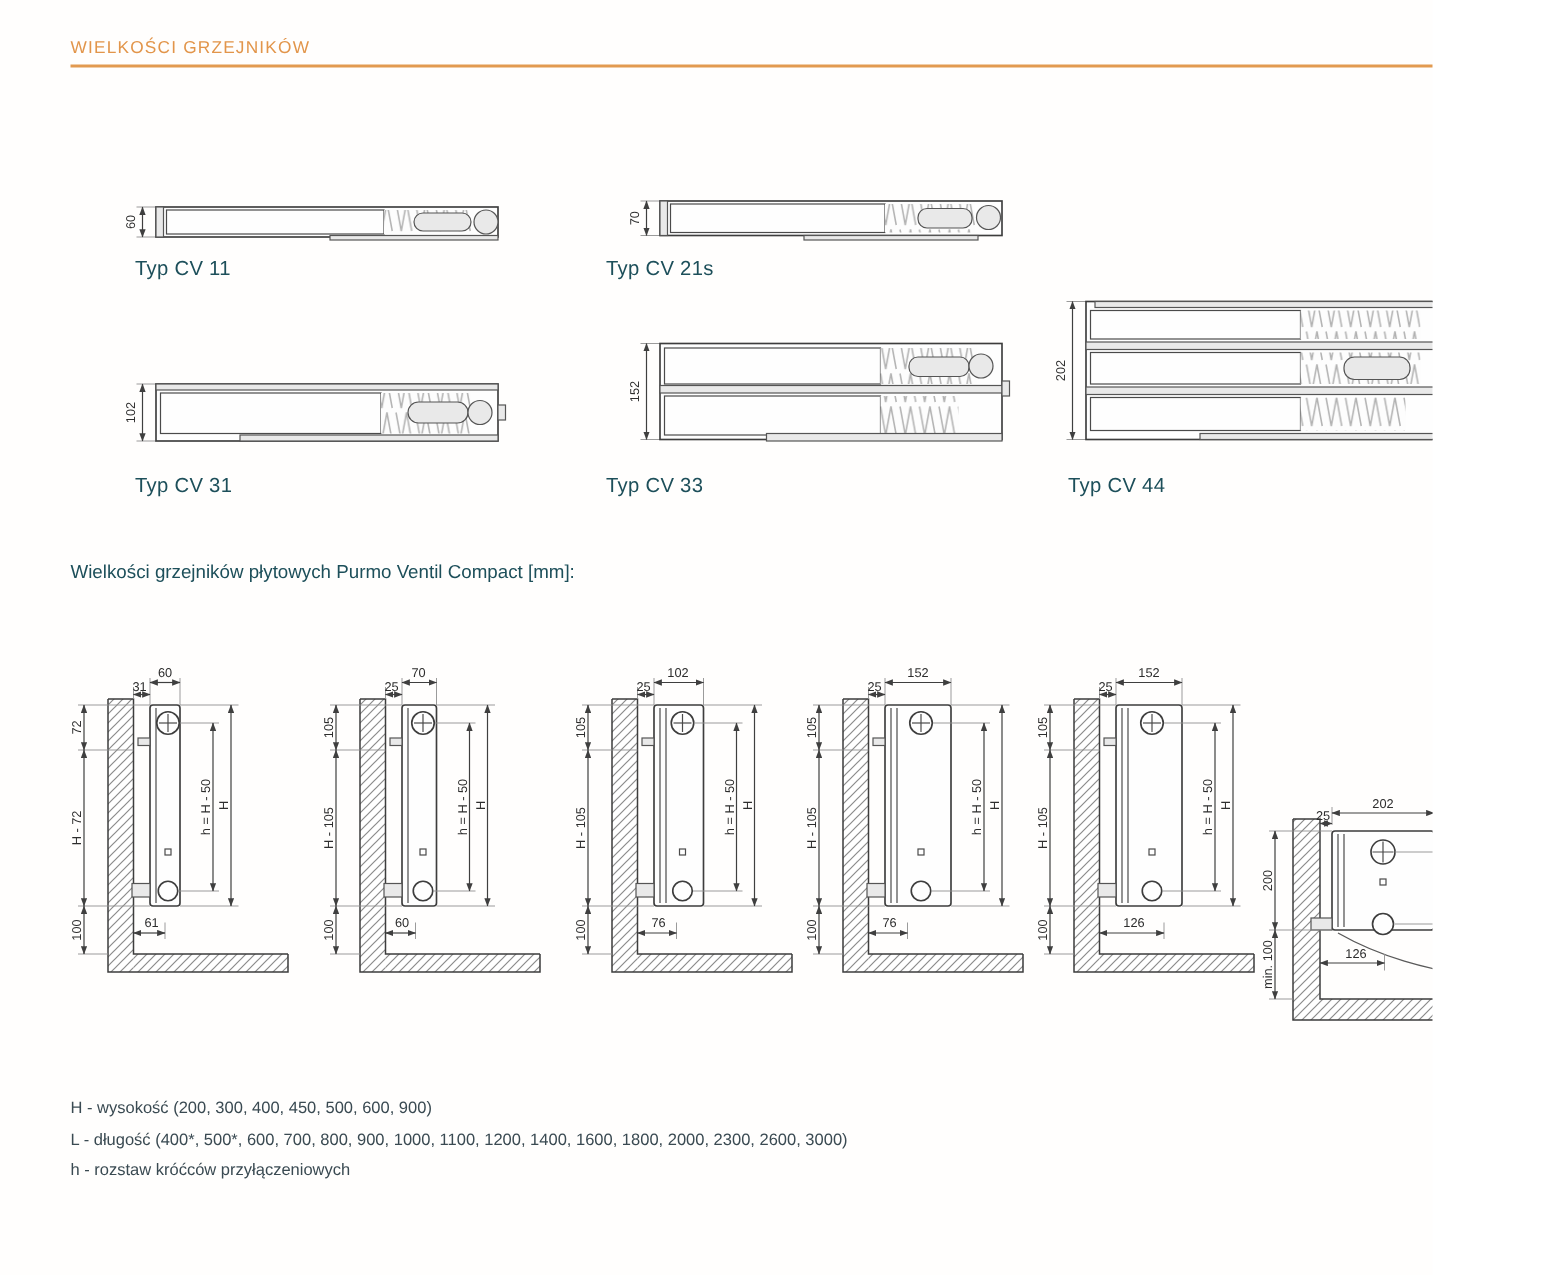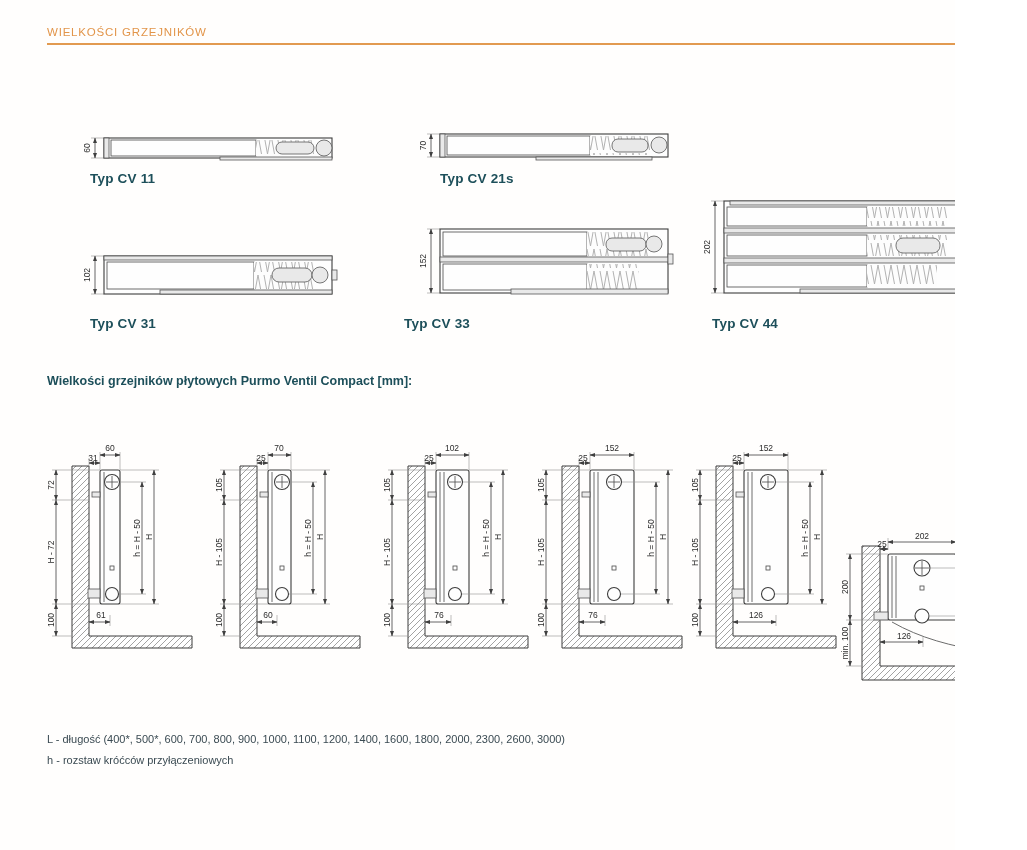--- a/index.html
+++ b/index.html
@@ -1,22 +1,22 @@
 <!DOCTYPE html>
 <html lang="pl"><head>
 <meta charset="utf-8">
 <style>
   html,body{margin:0;padding:0;background:#fff;}
   .page{position:relative;width:955px;height:850px;background:#fffefd;
         font-family:"Liberation Sans",sans-serif;overflow:hidden;}
   .title{position:absolute;left:47px;top:26px;font-size:11.5px;letter-spacing:.8px;
          color:#E2954A;font-weight:400;}
   .rule{position:absolute;left:47px;top:43px;width:928px;height:2px;background:#E29A50;}
-  .cvlabel{position:absolute;color:#1D4F5A;font-size:13.5px;font-weight:bold;letter-spacing:.2px;}
-  .subhead{position:absolute;left:47px;top:374px;color:#1D4F5A;font-size:12.5px;font-weight:bold;}
+  .cvlabel{position:absolute;color:#1D4F5A;font-size:13.5px;font-weight:normal;letter-spacing:.2px;}
+  .subhead{position:absolute;left:47px;top:374px;color:#1D4F5A;font-size:12.5px;font-weight:normal;}
   .legend{position:absolute;left:47px;top:729px;color:#3A4A52;font-size:11px;}
   .legend div{height:20.5px;line-height:20.5px;}
   .fig{position:absolute;}
   svg{display:block;overflow:visible;}
   .ol{fill:#fefefe;stroke:#3d3d3d;stroke-width:1.1;}
   .olt{fill:none;stroke:#4a4a4a;stroke-width:.8;}
   .lite{fill:#e9e9e9;stroke:#555;stroke-width:.8;}
   .dl{stroke:#3f3f3f;stroke-width:.8;marker-start:url(#arw);marker-end:url(#arw);}
   .el{stroke:#909090;stroke-width:.6;}
   .wallline{stroke:#3d3d3d;stroke-width:1;fill:none;}
@@ -85,21 +85,21 @@
         <rect class="ol" x="24" y="4" width="228" height="23"></rect>
         <rect class="lite" x="24" y="4" width="5" height="23"></rect>
         <rect x="31" y="6" width="143" height="19" fill="url(#p-fins)" class="olt"></rect>
         <rect x="174" y="6" width="60" height="19" fill="url(#p-conv)" stroke="none"></rect>
         <rect class="lite" x="196" y="9" width="36" height="13" rx="6"></rect>
         <circle class="lite" cx="243" cy="15" r="8"></circle>
         <rect class="lite" x="120" y="27" width="116" height="3"></rect>
       </g>
     </svg>
   </div>
-  <div class="cvlabel" style="left:440px;top:171px">Typ CV 21s</div>
+  <div class="cvlabel" style="left:404px;top:171px">Typ CV 21s</div>
 
   <div class="fig" style="left:80px;top:252px">
     <svg width="270" height="48">
       <g>
         <line class="el" x1="11" y1="4" x2="24" y2="4"></line>
         <line class="el" x1="11" y1="42" x2="24" y2="42"></line>
         <line class="dl" x1="15" y1="4" x2="15" y2="42"></line>
         <text class="dt dtv" x="7" y="23" text-anchor="middle" transform="rotate(-90 7 23)">102</text>
       </g>
       <g>
@@ -470,17 +470,18 @@
         <line class="dl" x1="152" y1="38" x2="152" y2="104"></line>
         <text class="dt dtv" x="147" y="71" text-anchor="middle" transform="rotate(-90 147 71)">200</text>
         <line class="el" x1="83" y1="131" x2="83" y2="120"></line>
         <line class="dl" x1="40" y1="126" x2="83" y2="126"></line>
         <text class="dt" x="64" y="122.5" text-anchor="middle">126</text>
       </g>
     </svg>
   </div>
 
   <div class="legend">
+    <div>H - wysokość (200, 300, 400, 450, 500, 600, 900)</div>
     <div>L - długość (400*, 500*, 600, 700, 800, 900, 1000, 1100, 1200, 1400, 1600, 1800, 2000, 2300, 2600, 3000)</div>
     <div>h - rozstaw króćców przyłączeniowych</div>
   </div>
 
 </div>
 
 </body></html>

